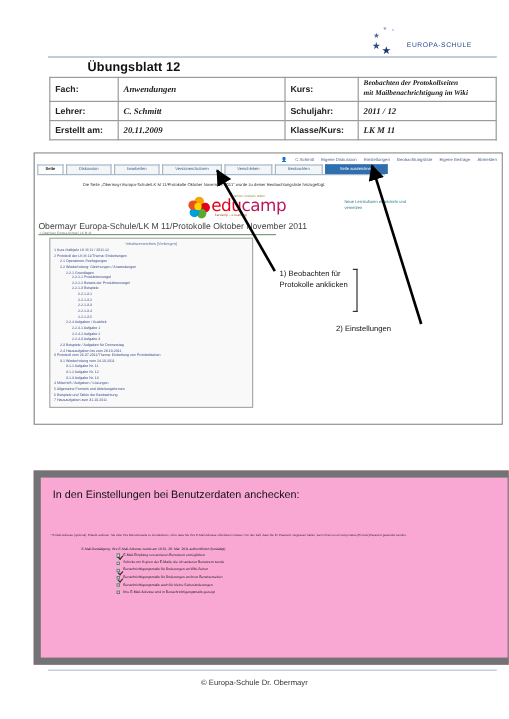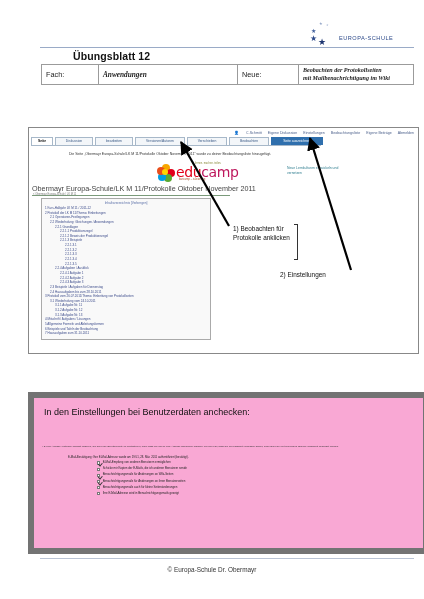--- a/index.html
+++ b/index.html
@@ -28,21 +28,21 @@
 
   
   .sheet-title{position:absolute;left:41px;top:50px;font-size:10.5px;font-weight:bold;
                color:#111;letter-spacing:.1px;padding-left:32px;}
 
   
   .info-table{position:absolute;left:41px;top:64px;width:373px;
               border-collapse:collapse;table-layout:fixed;}
   .info-table td{border:1px solid #9b9b9b;padding:2px 4px;font-size:7.3px;
                  vertical-align:middle;height:11px;color:#222;}
-  .lbl{width:50px;font-weight:400;margin-left:12px;}
+  .lbl{width:50px;font-weight:700;margin-left:12px;}
   .val{font-family:"Liberation Serif",serif;font-style:italic;font-weight:bold;font-size:7.2px;}
   .c1{width:48px;} .c2{width:130px;} .c3{width:52px;} .c4{width:auto;}
   .val small{display:block;line-height:1.25;}
 
   
   .shot{position:absolute;left:28px;top:127px;width:389px;height:225px;
         border:1px solid #888;background:#ffffff;overflow:hidden;}
   .shot-inner{position:absolute;inset:0;background:#fff;}
 
   
@@ -139,25 +139,37 @@
   </div>
   <div class="header-rule"></div>
 
   <div class="sheet-title">Übungsblatt 12</div>
 
   <table class="info-table">
     <tbody>
         <tr>
       <td class="lbl c1">Fach:</td>
       <td class="val c2">Anwendungen</td>
-      <td class="lbl c3">Neue:</td>
+      <td class="lbl c3">Kurs:</td>
       <td class="val c4">
         <small>Beobachten der Protokollseiten</small>
         <small>mit Mailbenachrichtigung im Wiki</small>
       </td>
+    </tr>
+    <tr>
+      <td class="lbl">Lehrer:</td>
+      <td class="val">C. Schmitt</td>
+      <td class="lbl">Schuljahr:</td>
+      <td class="val">2011 / 12</td>
+    </tr>
+    <tr>
+      <td class="lbl">Erstellt am:</td>
+      <td class="val">20.11.2009</td>
+      <td class="lbl">Klasse/Kurs:</td>
+      <td class="val">LK M 11</td>
     </tr>
   </tbody>
     </table>
 
   <div class="shot">
     <div class="shot-inner">
 
       <div class="userbar">
         <span class="ub-icon">👤</span>
         <span>C.Schmitt</span>

